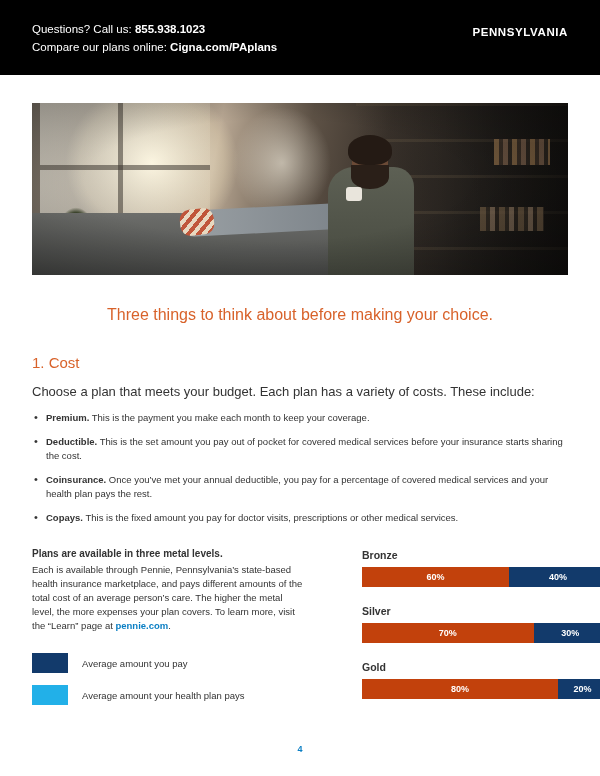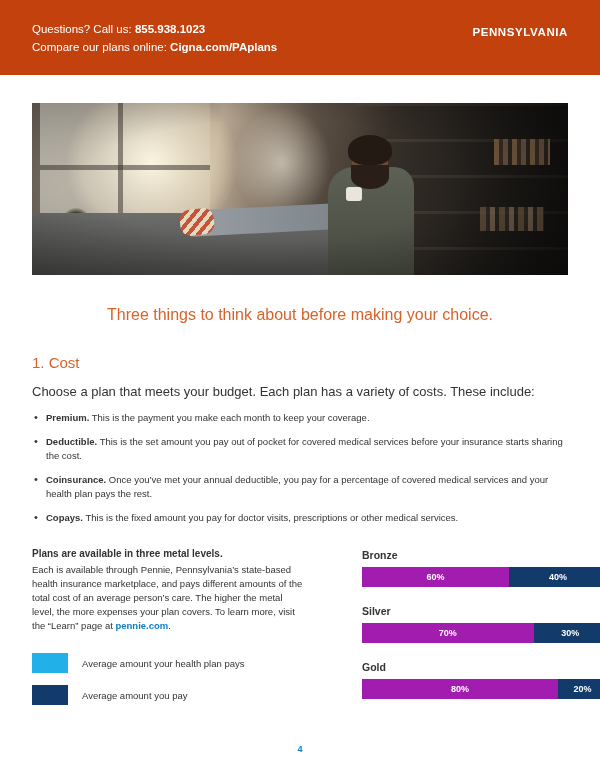--- a/index.html
+++ b/index.html
@@ -11,21 +11,21 @@
     height: 776px;
     background: #ffffff;
     font-family: "Liberation Sans", sans-serif;
     color: #333333;
     overflow: hidden;
     position: relative;
   }
 
   
   .header {
-    background: #c2410c;
+    background: #000000;
     color: #ffffff;
     height: 75px;
     padding: 0 32px;
     box-sizing: border-box;
     display: flex;
     align-items: center;
     justify-content: space-between;
   }
   .header-left {
     font-size: 11.5px;
@@ -291,21 +291,21 @@
     width: 245px;
   }
   .bar .seg {
     color: #ffffff;
     font-size: 9px;
     font-weight: bold;
     display: flex;
     align-items: center;
     justify-content: center;
   }
-  .bar .seg.light { background: #a21caf; }
+  .bar .seg.light { background: #c2410c; }
   .bar .seg.dark  { background: #123a6b; }
 
   
   .page-num {
     position: absolute;
     bottom: 22px;
     left: 0;
     width: 100%;
     text-align: center;
     font-size: 9px;
@@ -375,26 +375,26 @@
   </ul>
 
   <div class="bottom">
 
     <div class="bottom-left">
       <div class="lead">Plans are available in three metal levels.</div>
       <p><span>Each is available through Pennie, Pennsylvania’s state-based health insurance marketplace, and pays different amounts of the total cost of an average person’s care. The higher the metal level, the more expenses your plan covers. To learn more, visit the “Learn” page at </span><a class="link" href="#">pennie.com</a><span>.</span></p>
 
       <div class="legend">
         <div class="legend-row">
+          <div class="swatch sw-dark"></div>
+          <div class="legend-label">Average amount you pay</div>
+        </div>
+        <div class="legend-row">
           <div class="swatch sw-light"></div>
           <div class="legend-label">Average amount your health plan pays</div>
-        </div>
-        <div class="legend-row">
-          <div class="swatch sw-dark"></div>
-          <div class="legend-label">Average amount you pay</div>
         </div>
       </div>
     </div>
 
     <div class="bottom-right">
 
       <div class="metal-block">
         <div class="metal-title">Bronze</div>
         <div class="bar">
           <div class="seg light" style="width:60%">60%</div>

